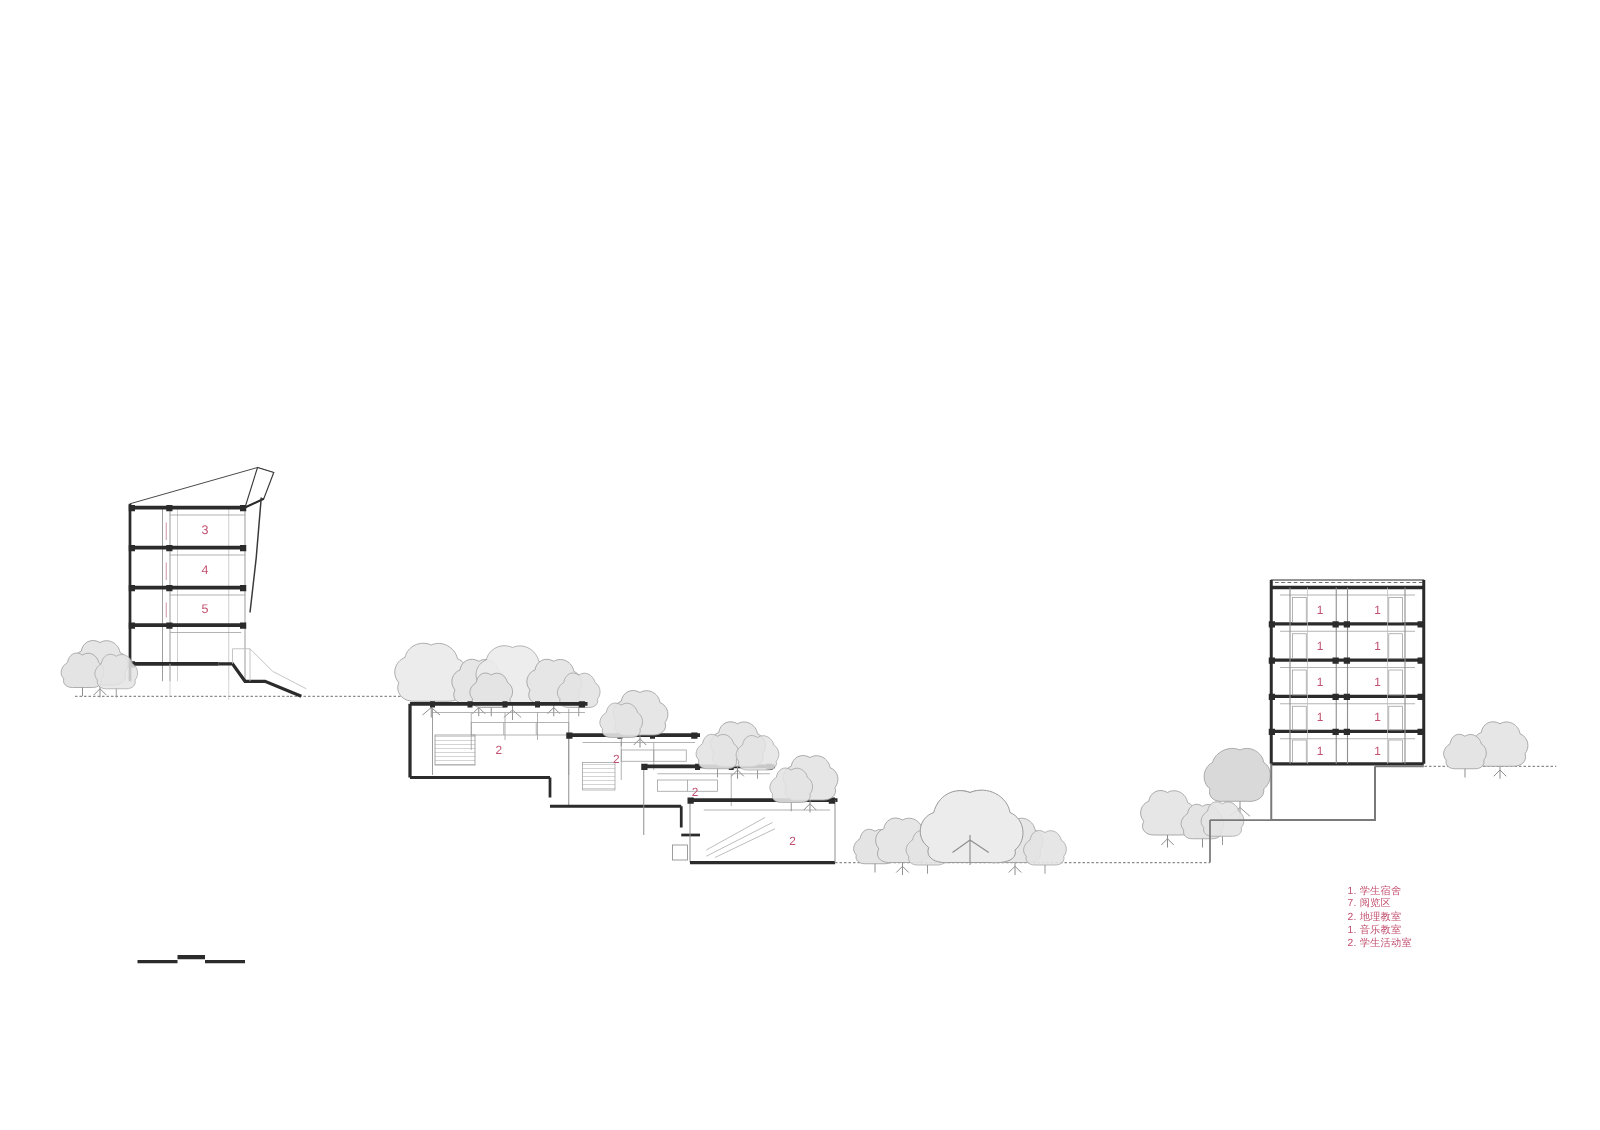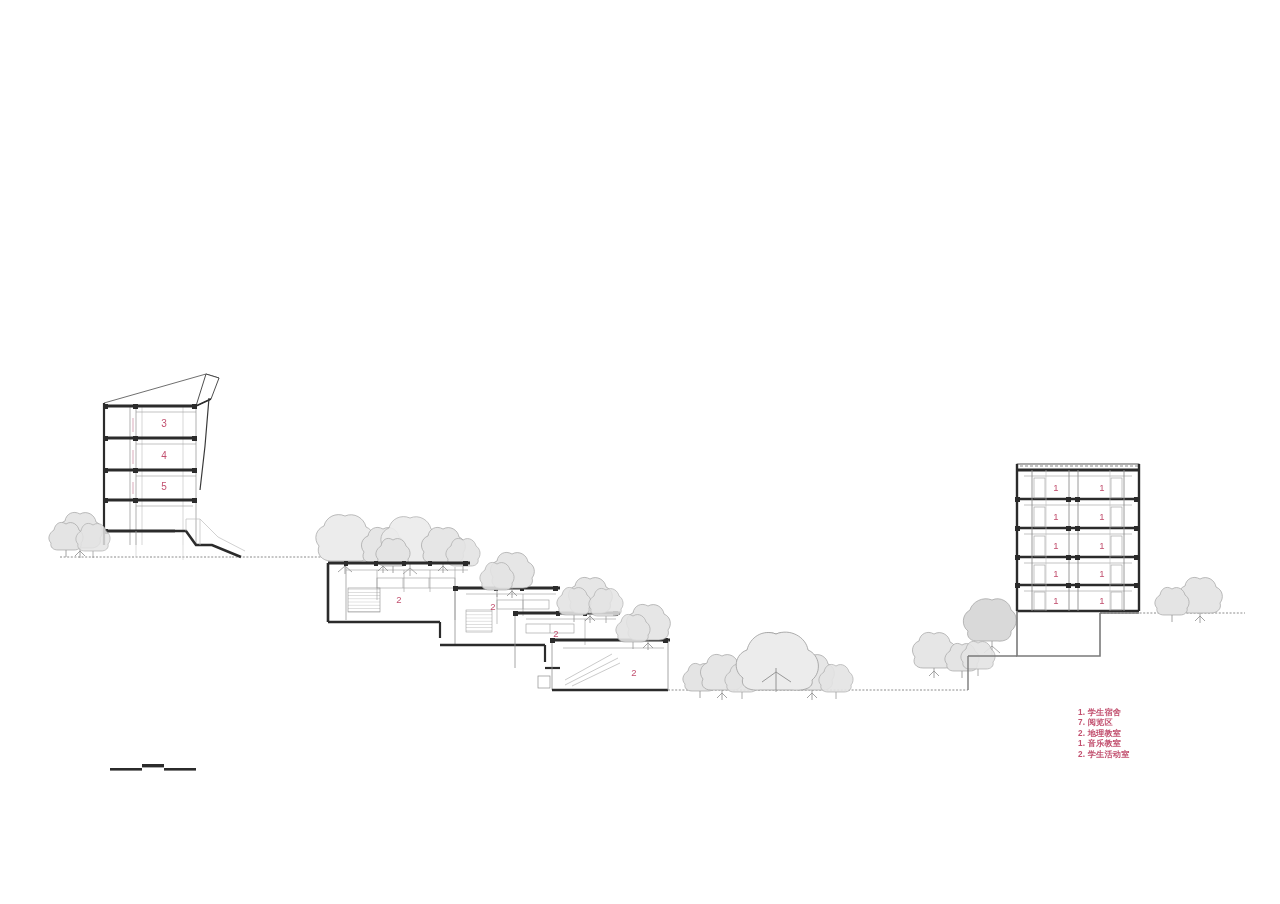--- a/index.html
+++ b/index.html
@@ -1,21 +1,21 @@
 <!DOCTYPE html>
 <html><head>
 <meta charset="utf-8">
 <style>
   html,body{margin:0;padding:0;background:#ffffff;}
   body{width:1280px;height:904px;position:relative;overflow:hidden;
        font-family:"Liberation Sans","DejaVu Sans",sans-serif;}
   #sheet{position:absolute;inset:0;width:1280px;height:904px;}
   .legend{position:absolute;left:1078px;top:708px;font-size:8.2px;line-height:10.4px;
           color:#c2506f;letter-spacing:.2px;white-space:nowrap;}
-  .legend div{height:10.4px;font-weight:bold;}
+  .legend div{height:10.4px;}
   svg{display:block;}
 </style>
 </head>
 <body>
 
 <svg id="sheet" viewBox="0 0 1280 904">
   <defs>
     <pattern id="stairHatch" width="4" height="3.2" patternUnits="userSpaceOnUse">
       <line x1="0" y1="0" x2="4" y2="0" stroke="#8d8d8d" stroke-width="0.6"></line>
     </pattern>

